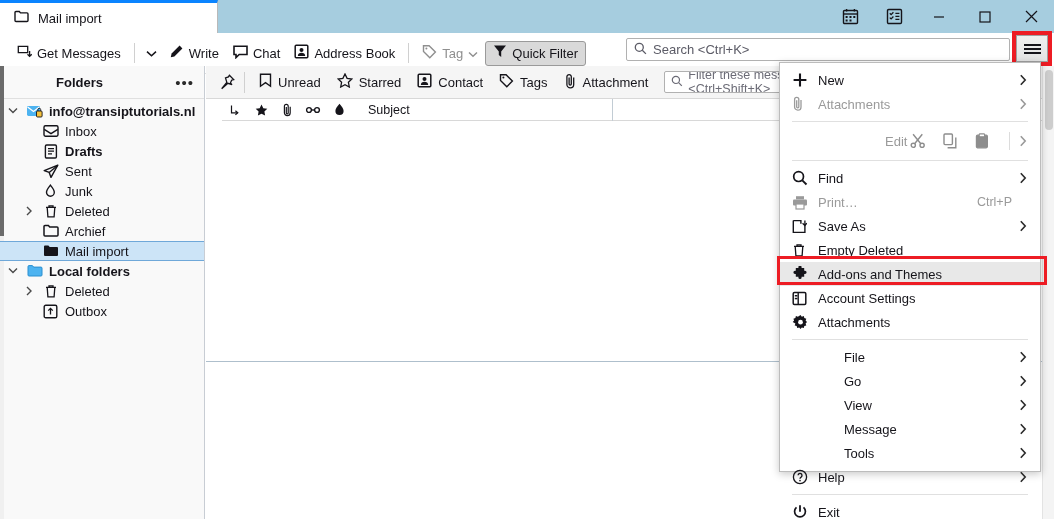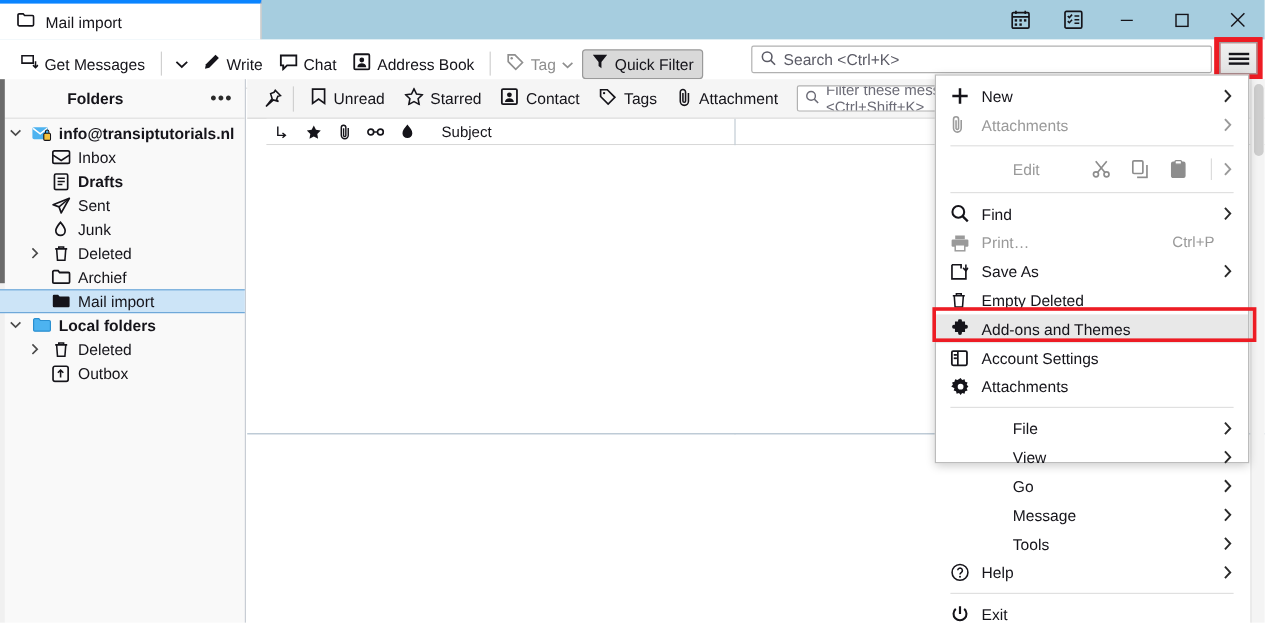--- a/index.html
+++ b/index.html
@@ -197,21 +197,21 @@
     background: #ffffff;
   }
   .vdiv {
     position: absolute; left: 612px; top: 99px;
     width: 1px; height: 263px; background: #c2ccd4;
   }
 
   
   .appmenu {
     position: absolute; left: 779px; top: 62px;
-    width: 262px; height: 324px;
+    width: 262px; height: 410px;
     background: #ffffff;
     border: 1px solid #bcbcbc;
     box-shadow: 0 2px 8px rgba(0,0,0,.22);
     padding: 5px 0 0 0;
   }
   .mi {
     position: relative;
     height: 24px;
     display: flex; align-items: center;
     padding: 0 10px 0 12px;
@@ -222,21 +222,21 @@
     width: 26px; flex: 0 0 26px;
     display: flex; align-items: center; justify-content: flex-start;
   }
   .mi .mi-label { flex: 1; }
   .mi .mi-label.indented { padding-left: 26px; }
   .mi .mi-accel { color: #5b5b66; font-size: 12.5px; padding-right: 4px; }
   .mi .mi-arrow { width: 14px; display:flex; align-items:center; justify-content:center; color:#2b2b2b; }
   .mi.disabled, .mi.disabled .mi-accel { color: #9a9a9a; }
   .mi.highlighted { background: #e8e8e8; }
   .msep { height: 1px; background: #e0e0e0; margin: 5px 12px; }
-  .mi-edit { height: 28px; }
+  .mi-edit { height: 28px; margin-left: 41px; }
   .edit-tools { display: flex; align-items: center; gap: 17px; padding-right: 6px; }
   .edit-divider { width: 1px; height: 18px; background: #dcdcdc; margin-left: 3px; }
 
   .redbox {
     position: absolute; left: 777px; top: 256px;
     width: 270px; height: 29px;
     border: 3px solid #ed1c24;
     pointer-events: none;
   }
   .menu-scrollbar {
@@ -777,30 +777,30 @@
         <span class="mi-icon"></span>
         <span class="mi-label indented">File</span>
         <span class="mi-arrow">
           <svg width="8" height="12" viewBox="0 0 8 12">
             <path d="M1.8 1.2l4.4 4.8-4.4 4.8" fill="none" stroke="#2b2b2b" stroke-width="1.6"></path>
           </svg>
         </span>
       </div>
       <div class="mi">
         <span class="mi-icon"></span>
+        <span class="mi-label indented">Go</span>
+        <span class="mi-arrow">
+          <svg width="8" height="12" viewBox="0 0 8 12">
+            <path d="M1.8 1.2l4.4 4.8-4.4 4.8" fill="none" stroke="#2b2b2b" stroke-width="1.6"></path>
+          </svg>
+        </span>
+      </div>
+      <div class="mi">
+        <span class="mi-icon"></span>
         <span class="mi-label indented">View</span>
-        <span class="mi-arrow">
-          <svg width="8" height="12" viewBox="0 0 8 12">
-            <path d="M1.8 1.2l4.4 4.8-4.4 4.8" fill="none" stroke="#2b2b2b" stroke-width="1.6"></path>
-          </svg>
-        </span>
-      </div>
-      <div class="mi">
-        <span class="mi-icon"></span>
-        <span class="mi-label indented">Go</span>
         <span class="mi-arrow">
           <svg width="8" height="12" viewBox="0 0 8 12">
             <path d="M1.8 1.2l4.4 4.8-4.4 4.8" fill="none" stroke="#2b2b2b" stroke-width="1.6"></path>
           </svg>
         </span>
       </div>
       <div class="mi">
         <span class="mi-icon"></span>
         <span class="mi-label indented">Message</span>
         <span class="mi-arrow">

